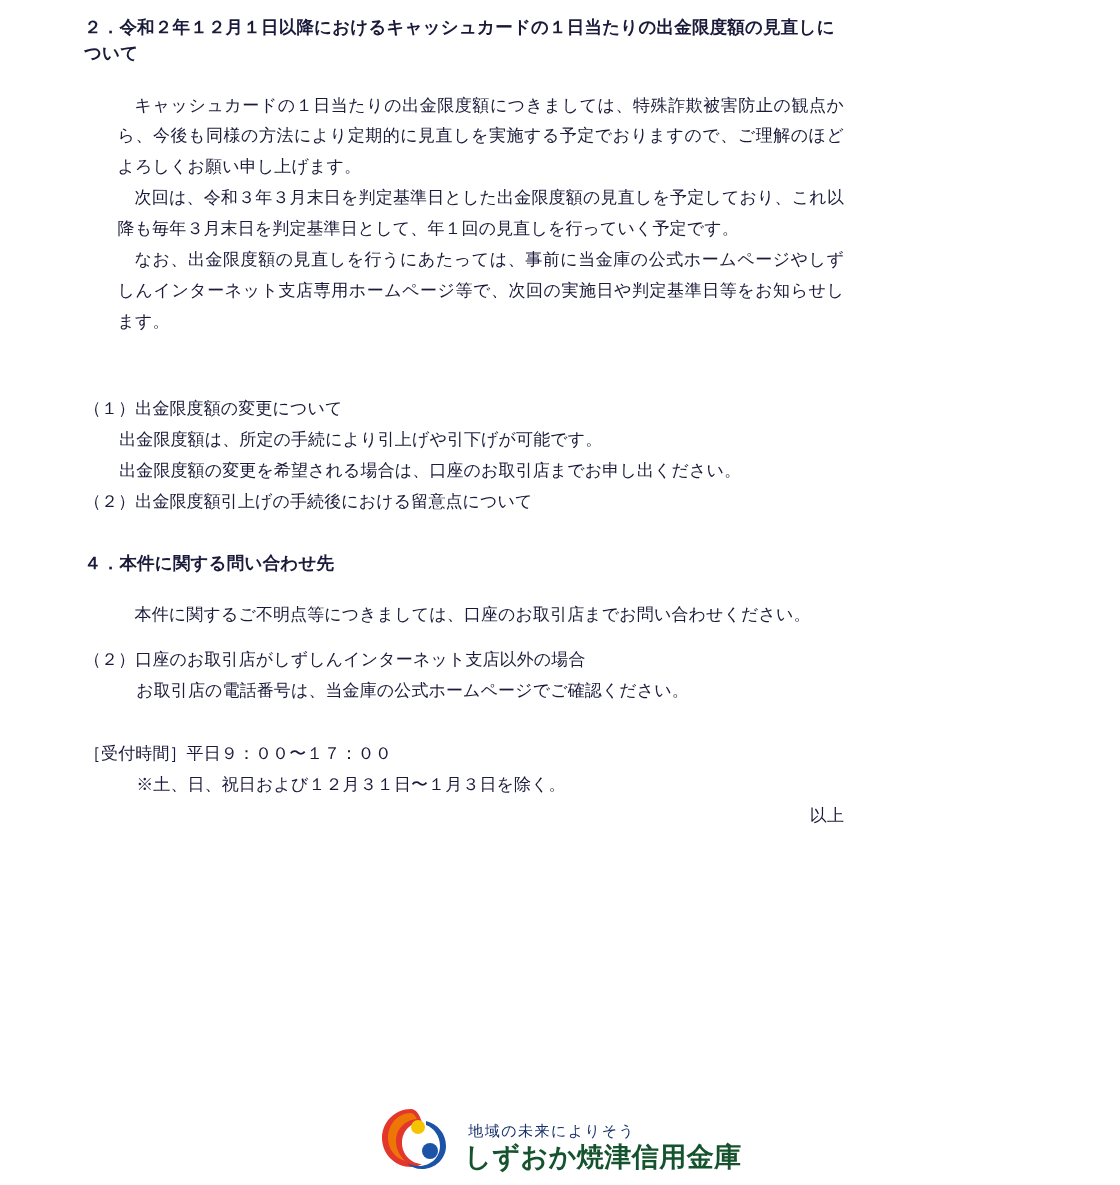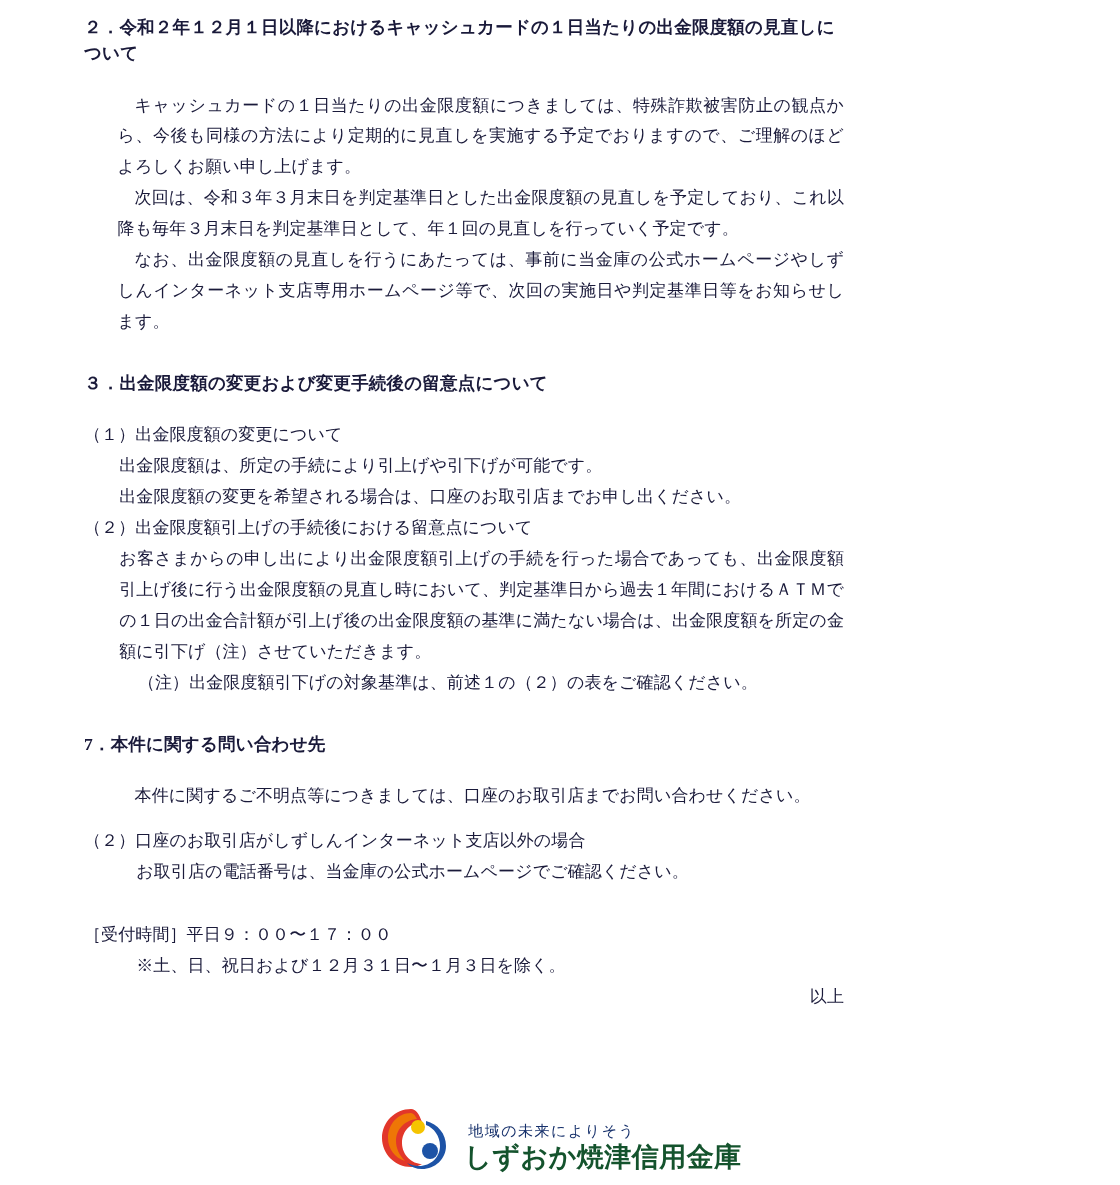--- a/index.html
+++ b/index.html
@@ -116,39 +116,34 @@
     <div class="gap-md"></div>
 
     <div class="sect-body">
       <p class="para indent1">キャッシュカードの１日当たりの出金限度額につきましては、特殊詐欺被害防止の観点から、今後も同様の方法により定期的に見直しを実施する予定でおりますので、ご理解のほどよろしくお願い申し上げます。</p>
       <p class="para indent1">次回は、令和３年３月末日を判定基準日とした出金限度額の見直しを予定しており、これ以降も毎年３月末日を判定基準日として、年１回の見直しを行っていく予定です。</p>
       <p class="para indent1">なお、出金限度額の見直しを行うにあたっては、事前に当金庫の公式ホームページやしずしんインターネット支店専用ホームページ等で、次回の実施日や判定基準日等をお知らせします。</p>
     </div>
 
     <div class="gap-lg"></div>
 
-    <p class="heading">３．出金限度額の変更および変更手続後の留意点について</p>
 
     <div class="gap-md"></div>
 
     <p class="para">（１）出金限度額の変更について</p>
     <div class="sub-body">
       <p class="para">出金限度額は、所定の手続により引上げや引下げが可能です。</p>
       <p class="para">出金限度額の変更を希望される場合は、口座のお取引店までお申し出ください。</p>
     </div>
 
     <p class="para">（２）出金限度額引上げの手続後における留意点について</p>
-    <div class="sub-body">
-      <p class="para">お客さまからの申し出により出金限度額引上げの手続を行った場合であっても、出金限度額引上げ後に行う出金限度額の見直し時において、判定基準日から過去１年間におけるＡＴＭでの１日の出金合計額が引上げ後の出金限度額の基準に満たない場合は、出金限度額を所定の金額に引下げ（注）させていただきます。</p>
-      <p class="para note-line">（注）出金限度額引下げの対象基準は、前述１の（２）の表をご確認ください。</p>
-    </div>
 
     <div class="gap-lg"></div>
 
-    <p class="heading">7．本件に関する問い合わせ先</p>
+    <p class="heading">４．本件に関する問い合わせ先</p>
 
     <div class="gap-md"></div>
 
     <div class="sect-body">
       <p class="para indent1">本件に関するご不明点等につきましては、口座のお取引店までお問い合わせください。</p>
     </div>
 
 
     <div class="gap-sm"></div>
 

